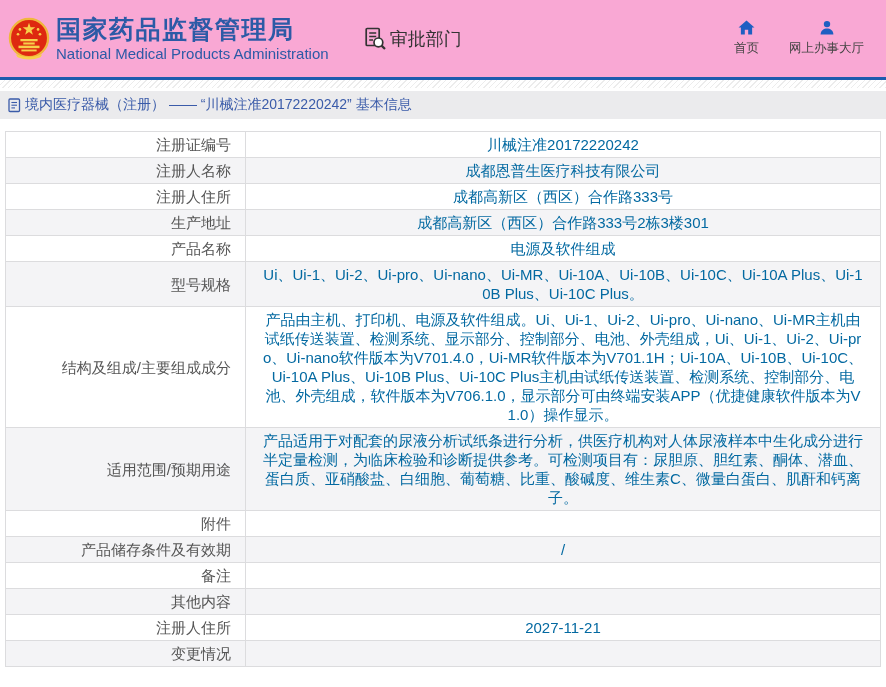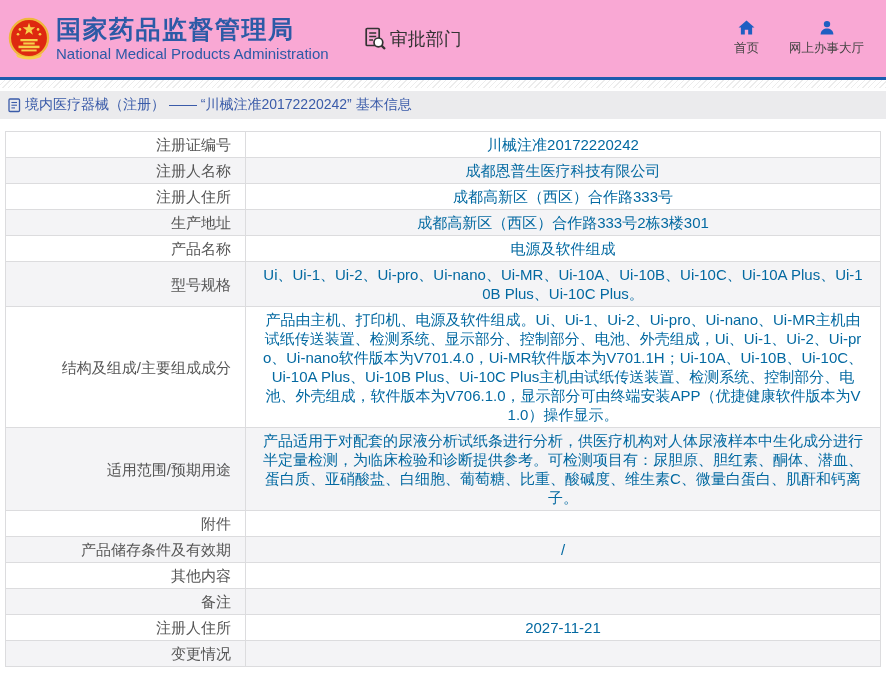--- a/index.html
+++ b/index.html
@@ -217,25 +217,25 @@
         </tr>
         <tr>
           <td class="label-cell">附件</td>
           <td class="value-cell"></td>
         </tr>
         <tr>
           <td class="label-cell">产品储存条件及有效期</td>
           <td class="value-cell">/</td>
         </tr>
         <tr>
+          <td class="label-cell">备注</td>
+          <td class="value-cell"></td>
+        </tr>
+        <tr>
           <td class="label-cell">其他内容</td>
-          <td class="value-cell"></td>
-        </tr>
-        <tr>
-          <td class="label-cell">备注</td>
           <td class="value-cell"></td>
         </tr>
         <tr>
           <td class="label-cell">注册人住所</td>
           <td class="value-cell">2027-11-21</td>
         </tr>
         <tr>
           <td class="label-cell">变更情况</td>
           <td class="value-cell"></td>
         </tr>

